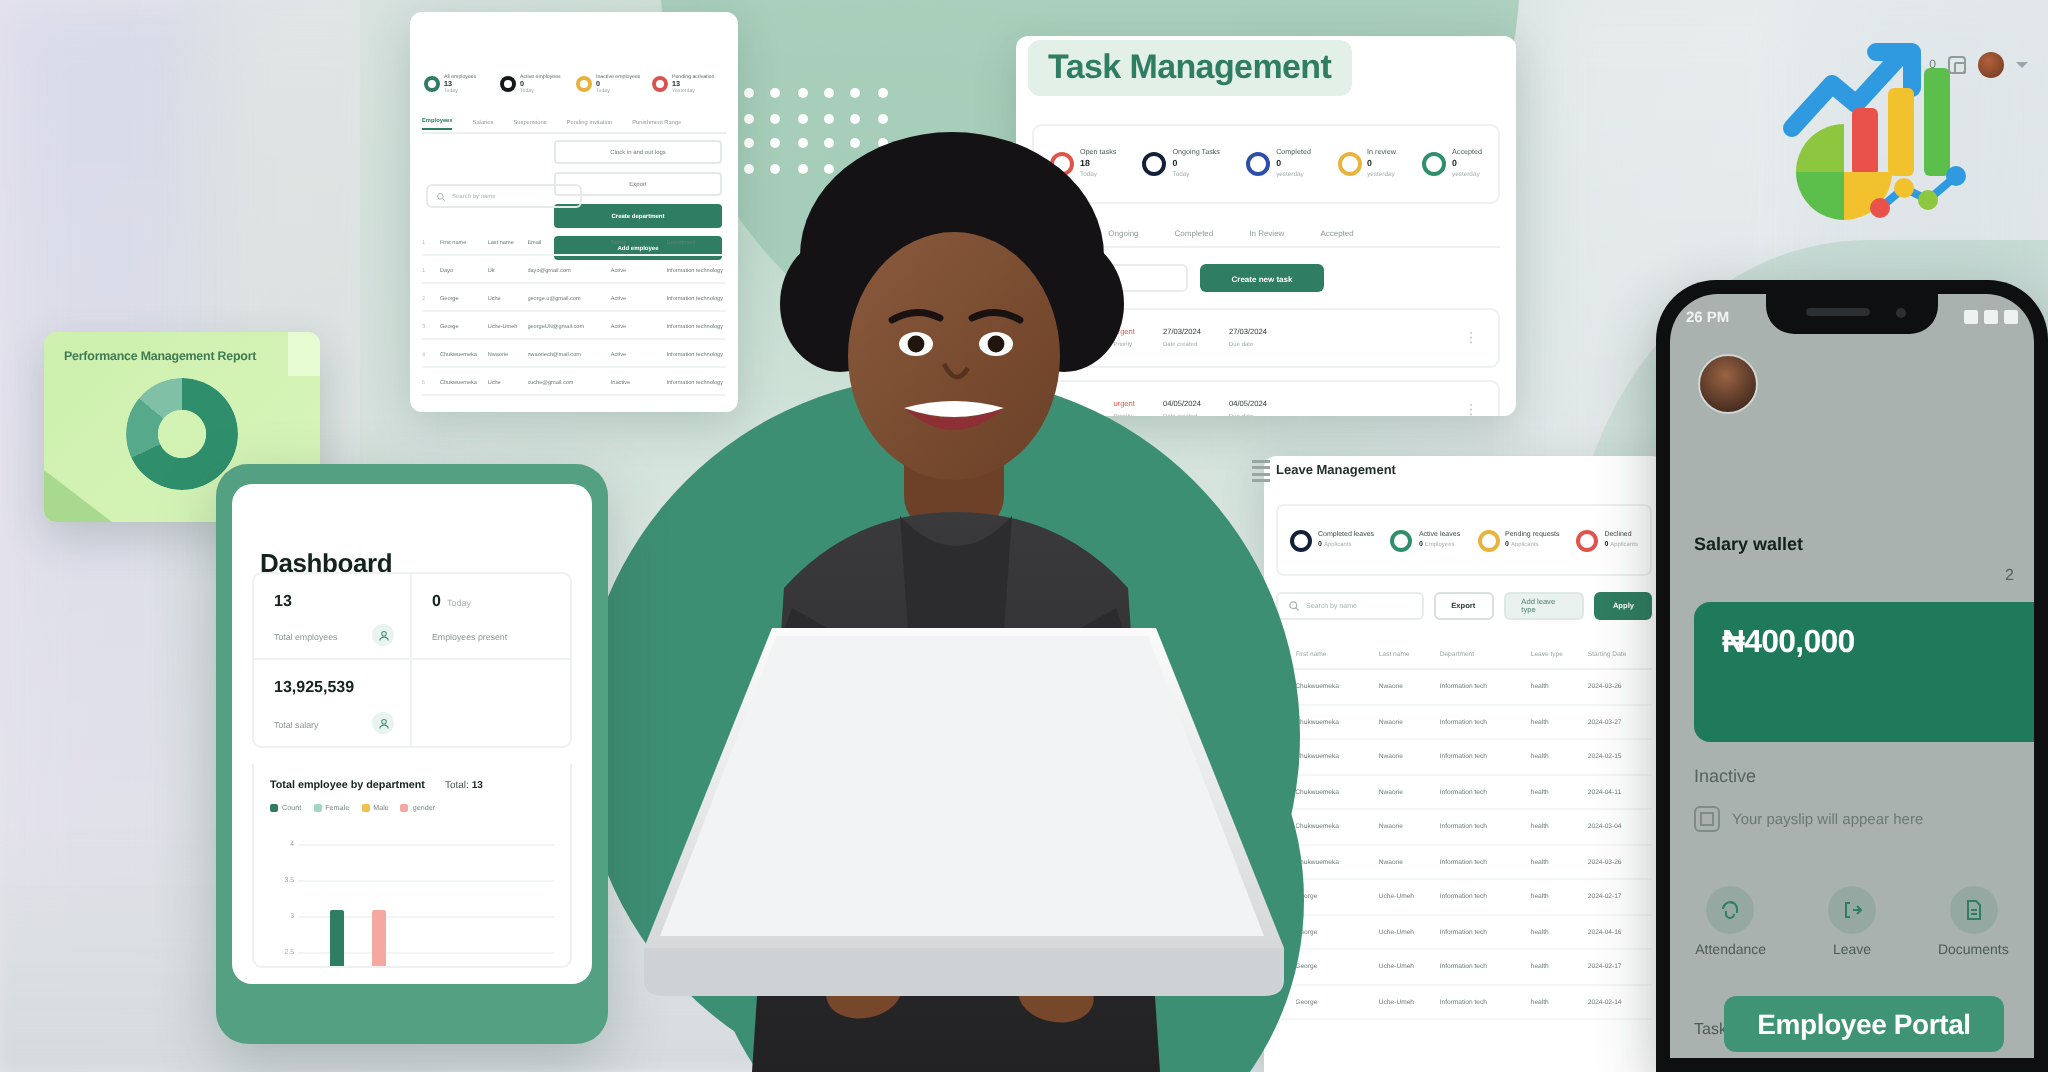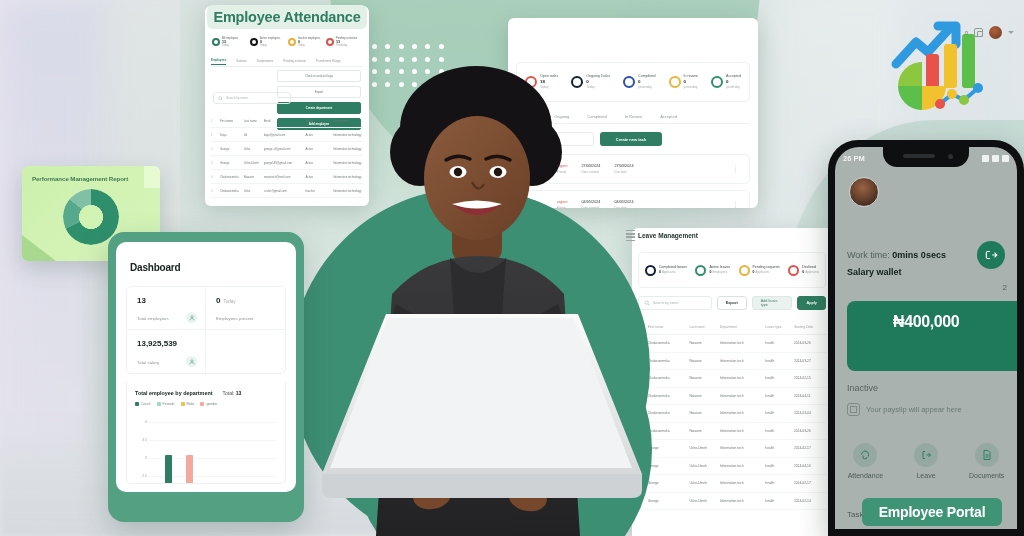--- a/index.html
+++ b/index.html
@@ -214,21 +214,21 @@
   
   #dash-wrap{
     position:absolute; left:108px; top:232px; width:196px; height:290px;
     background:#54a083; border-radius:16px;
     box-shadow:0 10px 30px rgba(40,70,60,.25);
   }
   #dash-panel{
     position:absolute; left:8px; top:10px; right:8px; bottom:30px;
     background:#fff; border-radius:10px; overflow:hidden;
   }
-  .dash-title{ position:absolute; left:14px; top:20px; font-size:10px; font-weight:bold; color:#14231e; letter-spacing:-.2px; }
+  .dash-title{ position:absolute; left:14px; top:32px; font-size:13px; font-weight:bold; color:#14231e; letter-spacing:-.2px; }
   .dash-grid{
     position:absolute; left:10px; right:10px; top:44px; height:88px;
     border:1px solid #eef1f1; border-radius:5px;
     display:grid; grid-template-columns:1fr 1fr; grid-template-rows:1fr 1fr;
   }
   .dcell{ position:relative; padding:9px 10px; border-right:1px solid #f0f3f3; border-bottom:1px solid #f0f3f3; }
   .dcell:nth-child(2),.dcell:nth-child(4){ border-right:none; }
   .dcell:nth-child(3),.dcell:nth-child(4){ border-bottom:none; }
   .dval{ font-size:8px; font-weight:bold; color:#14231e; }
   .dval .sm{ font-size:4.5px; font-weight:normal; color:#a4afab; margin-left:3px; }
@@ -300,21 +300,21 @@
   .worktime .txt{ font-size:9px; color:#52605b; }
   .worktime .txt b{ color:#13201c; }
   .wt-btn{ width:28px; height:28px; border-radius:50%; background:#1f7a5c; display:flex; align-items:center; justify-content:center; }
   .wt-btn svg{ width:14px; height:14px; }
   .salary-lbl{ position:absolute; left:12px; top:120px; font-size:9px; font-weight:bold; color:#13201c; }
   .salary-right{ position:absolute; right:10px; top:136px; font-size:8px; color:#55635e; }
   .wallet{
     position:absolute; left:12px; right:-8px; top:154px; height:70px;
     background:#1f7a5c; border-radius:8px; padding:12px 14px; color:#fff;
   }
-  .wallet .amt{ font-size:16px; font-weight:bold; letter-spacing:-.4px;margin-left:32px; }
+  .wallet .amt{ font-size:16px; font-weight:bold; letter-spacing:-.4px; }
   .wallet-actions{ position:absolute; left:0; right:0; bottom:0; height:28px; display:flex; align-items:center; border-top:1px solid rgba(255,255,255,.22); }
   .wa{ flex:1; text-align:center; font-size:9px; }
   .wa + .wa{ border-left:1px solid rgba(255,255,255,.22); }
   .payslip-lbl{ position:absolute; left:12px; top:236px; font-size:9px; color:#55635e; }
   .payslip-row{ position:absolute; left:12px; top:256px; display:flex; align-items:center; gap:6px; font-size:7.5px; color:#6b7873; }
   .ps-ico{ width:13px; height:13px; border:1px solid #7e8b86; border-radius:3px; display:flex; align-items:center; justify-content:center; }
   .ps-ico:after{ content:""; width:5px; height:5px; border:1px solid #7e8b86; }
   .quick{ position:absolute; left:0; right:0; top:296px; display:flex; }
   .qi{ flex:1; display:flex; flex-direction:column; align-items:center; gap:5px; }
   .qi .circ{ width:24px; height:24px; border-radius:50%; background:rgba(47,125,98,.16); display:flex; align-items:center; justify-content:center; }
@@ -484,21 +484,20 @@
       <div class="att-row">
         <span class="c c0">5</span>
         <span class="c c1">Chukwuemeka</span>
         <span class="c c2">Uche</span>
         <span class="c c3">cuche@gmail.com</span>
         <span class="c c4">Inactive</span>
         <span class="c c5">Information technology</span>
       </div>
     </div>
   </div>
-  <div class="att-title">Employee Attendance</div>
 
   <div class="card" id="task-panel">
     <div class="task-stats">
       <div class="tstat">
         <span class="tdot" style="border-color:#e0544b"></span>
         <span class="tlbl">
           <em style="font-style:normal">Open tasks</em>
           <b>18</b>
           <span class="sub">Today</span>
         </span>
@@ -583,20 +582,21 @@
         <em style="font-style:normal">04/05/2024</em>
         <span class="cap">Date created</span>
       </span>
       <span class="tcell">
         <em style="font-style:normal">04/05/2024</em>
         <span class="cap">Due date</span>
       </span>
       <span class="tkebab">⋮</span>
     </div>
   </div>
+  <div class="task-title">Task Management</div>
   <div class="task-head-right">
     <span style="font-size:6px;color:#6d7b77">0</span>
     <span class="bell"></span>
     <span class="avatar-sm"></span>
     <span class="chev"></span>
   </div>
 
   <div class="card" id="leave-panel">
     <div class="leave-stats">
       <div class="lstat">
@@ -874,29 +874,20 @@
         <span>26 PM</span>
         <span class="sb-icons">
             <i></i>
             <i></i>
             <i></i>
           </span>
       </div>
 
       <div class="ph-avatar"></div>
 
-      <div class="ph-row worktime">
-        <span class="txt"><span>Work time:</span> <b>0mins 0secs</b></span>
-        <span class="wt-btn">
-          <svg viewBox="0 0 24 24">
-              <path d="M10 6H6a2 2 0 0 0-2 2v8a2 2 0 0 0 2 2h4" fill="none" stroke="#fff" stroke-width="2"></path>
-              <path d="M14 12h8M18 8l4 4-4 4" fill="none" stroke="#fff" stroke-width="2"></path>
-            </svg>
-        </span>
-      </div>
 
       <div class="salary-lbl">Salary wallet</div>
       <div class="salary-right">2</div>
 
       <div class="wallet">
         <div class="amt">₦400,000</div>
       </div>
 
       <div class="payslip-lbl">Inactive</div>
       <div class="payslip-row">

